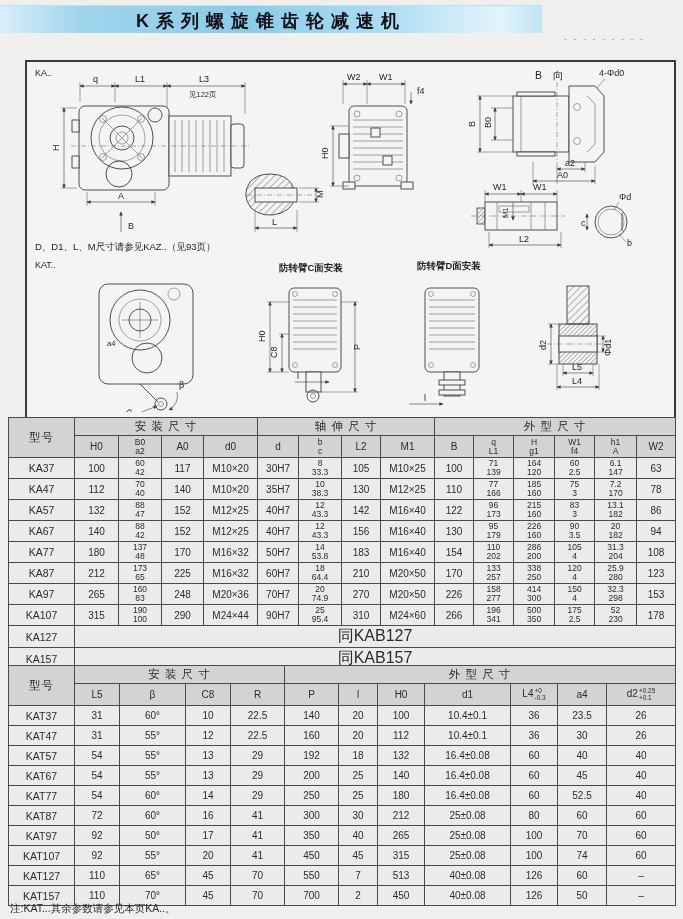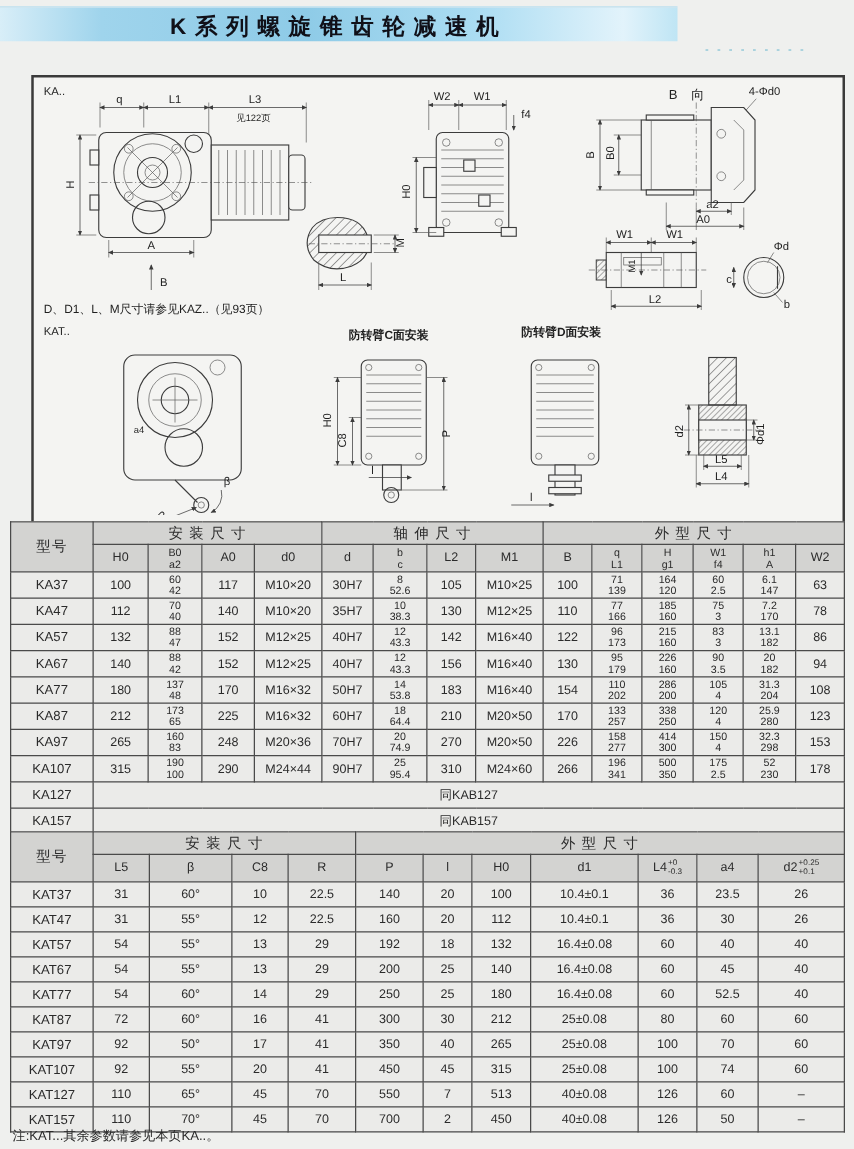--- a/index.html
+++ b/index.html
@@ -27,21 +27,21 @@
   .tblwrap{position:absolute;left:8px;}
   table{border-collapse:collapse;table-layout:fixed;width:667px;background:#ebebe9;}
   th,td{border:1px solid #4a4a4a;text-align:center;vertical-align:middle;color:#2b2b2b;padding:0;overflow:hidden;white-space:nowrap;}
   thead th{background:#d3d3d1;font-weight:normal;}
   tr.grp th{height:17px;font-size:11.5px;letter-spacing:1px;}
   tr.sub th{height:21px;font-size:10px;}
   tr.sub th div{font-size:8.5px;line-height:8.5px;}
   tbody td{background:#ebebe9;font-size:10px;height:20px;}
   tbody td div{font-size:8.5px;line-height:9px;}
   td.model-cell{font-size:10.5px;}
-  td.span-cell{font-size:10px;}
+  td.span-cell{font-size:16px;}
   #t2 tbody td{height:19px;}
   .tol{display:inline-flex;flex-direction:column;font-size:6.5px;line-height:6.5px;vertical-align:middle;margin-left:1px;text-align:left;}
   .tol i{font-style:normal;}
 
   .footnote{position:absolute;left:10px;top:902px;font-size:10.5px;color:#2b2b2b;}
 </style>
 </head>
 <body>
 
 <div class="page">
@@ -410,21 +410,21 @@
             <td>100</td>
             <td>
               <div>60</div>
               <div>42</div>
             </td>
             <td>117</td>
             <td>M10×20</td>
             <td>30H7</td>
             <td>
               <div>8</div>
-              <div>52.6</div>
+              <div>33.3</div>
             </td>
             <td>105</td>
             <td>M10×25</td>
             <td>100</td>
             <td>
               <div>71</div>
               <div>139</div>
             </td>
             <td>
               <div>164</div>

